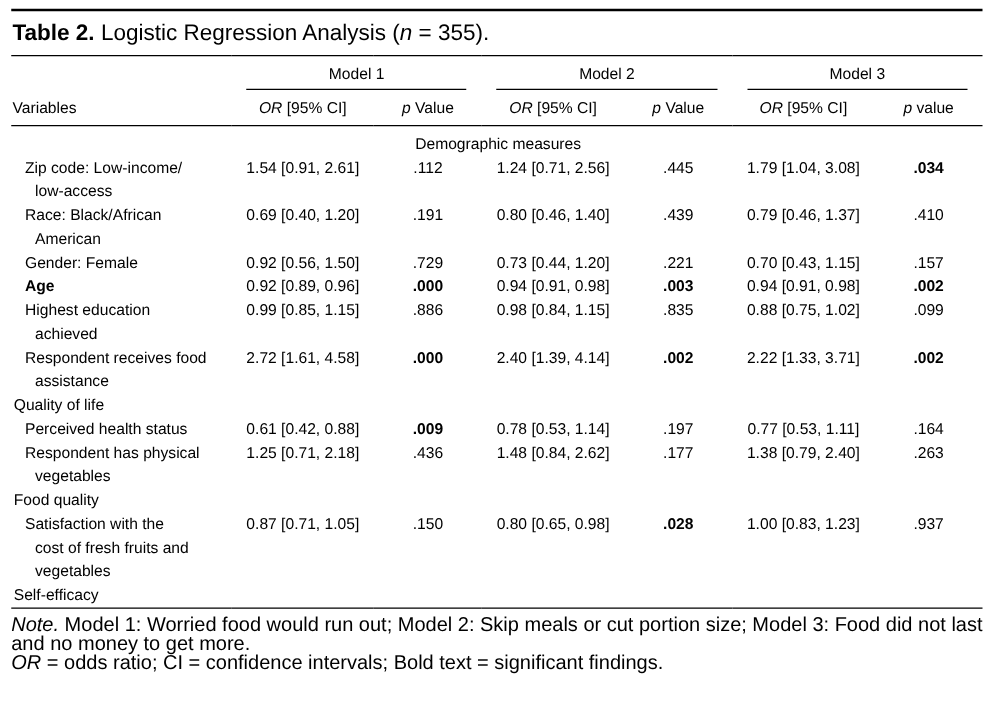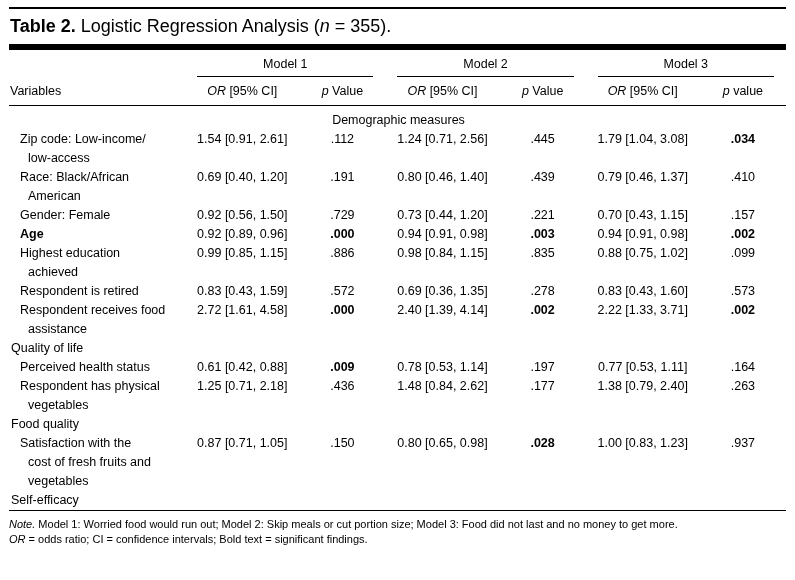--- a/index.html
+++ b/index.html
@@ -14,21 +14,21 @@
   .paper { padding: 7px 9px 0 9px; }
   .top-rule { height: 2px; background: #000; }
   .table-title { margin: 7px 0 7px 1px; font-size: 18px; }
   .bold { font-weight: 700; }
   .italic { font-style: italic; }
 
   table.lr-table {
     width: 100%;
     border-collapse: collapse;
     table-layout: fixed;
-    border-top: 6px solid #000000;
+    border-top: 1px solid #000000;
     border-bottom: 1px solid #000;
   }
   col.c-vars { width: 176px; }
   col.c-or   { width: 114px; }
   col.c-p    { width: 86px;  }
 
   th { font-weight: normal; padding: 0; }
   tr.model-row th { padding-top: 7px; }
   .model-rule {
     border-bottom: 1px solid #000;
@@ -52,21 +52,21 @@
   }
   tbody tr:first-child td { padding-top: 5px; text-align: center; }
   td.section-cell { text-align: left; padding-left: 2px; }
   td.var-cell { text-align: left; }
   .var-label {
     padding-left: 19px;
     text-indent: -8px;
     white-space: pre-line;
   }
 
-  .footnote { margin-top: 6px; font-size: 11px; line-height: 15px; }
+  .footnote { margin-top: 6px; font-size: 16px; line-height: 15px; }
 </style>
 </head>
 <body>
 
 <div class="paper">
 
   <div class="top-rule"></div>
 
   <div class="table-title"><span class="bold">Table 2.</span><span> Logistic Regression Analysis (</span><span class="italic">n</span><span> = 355).</span></div>
 
@@ -160,31 +160,20 @@
           </td>
           <td class="or-cell">0.99 [0.85, 1.15]</td>
           <td class="p-cell">.886</td>
           <td class="or-cell">0.98 [0.84, 1.15]</td>
           <td class="p-cell">.835</td>
           <td class="or-cell">0.88 [0.75, 1.02]</td>
           <td class="p-cell">.099</td>
         </tr>
         <tr>
           <td class="var-cell">
-            <div class="var-label">Respondent is retired</div>
-          </td>
-          <td class="or-cell">0.83 [0.43, 1.59]</td>
-          <td class="p-cell">.572</td>
-          <td class="or-cell">0.69 [0.36, 1.35]</td>
-          <td class="p-cell">.278</td>
-          <td class="or-cell">0.83 [0.43, 1.60]</td>
-          <td class="p-cell">.573</td>
-        </tr>
-        <tr>
-          <td class="var-cell">
             <div class="var-label">Respondent receives food
 assistance</div>
           </td>
           <td class="or-cell">2.72 [1.61, 4.58]</td>
           <td class="p-cell bold">.000</td>
           <td class="or-cell">2.40 [1.39, 4.14]</td>
           <td class="p-cell bold">.002</td>
           <td class="or-cell">2.22 [1.33, 3.71]</td>
           <td class="p-cell bold">.002</td>
         </tr>

